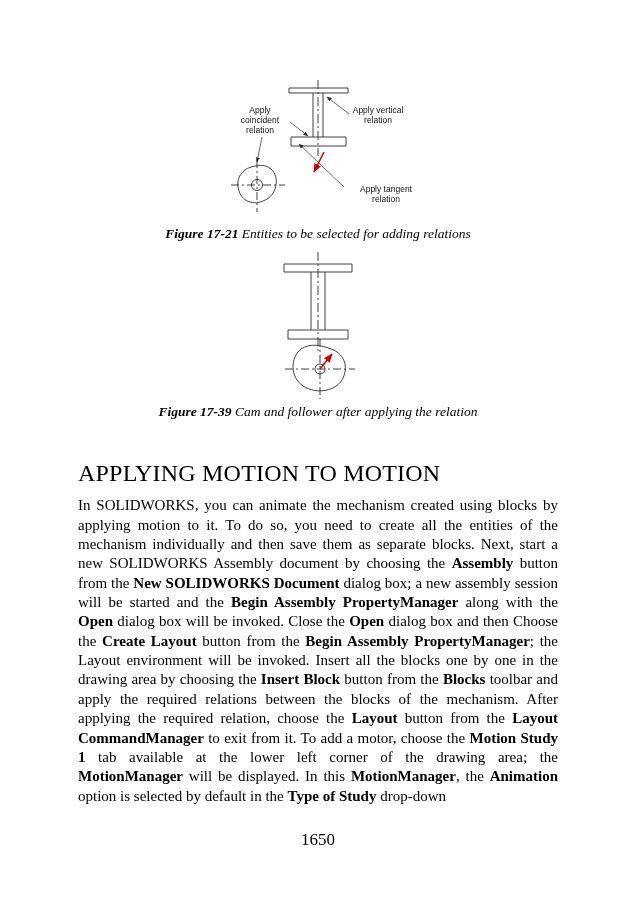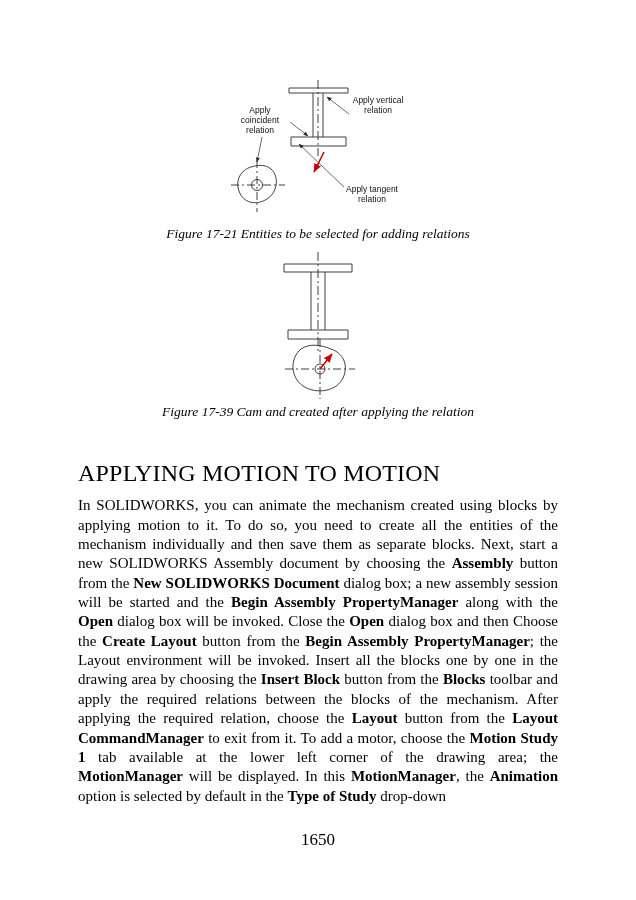--- a/index.html
+++ b/index.html
@@ -20,21 +20,21 @@
     position:absolute;
     font-family:"Liberation Sans", sans-serif;
     font-size:8.5px;line-height:1.15;
     text-align:center;color:#111;
   }
   .caption{
     width:636px;text-align:center;
     font-size:13.5px;font-style:italic;
     margin-top:2px;
   }
-  .cap-label{font-weight:normal;}
+  .cap-label{font-weight:bold;}
   h1.section-heading{
     margin:40px 78px 0 78px;
     font-size:24px;font-weight:normal;
     letter-spacing:0.2px;line-height:1.1;
   }
   p.body{
     margin:10px 78px 16px 78px;
     font-size:15px;line-height:1.29;
     text-align:justify;
   }
@@ -87,22 +87,22 @@
         <g stroke-width="0.7">
           <line x1="290" y1="42" x2="308" y2="56" marker-end="url(#ab1)"></line>
           <line x1="262" y1="57" x2="257" y2="82" marker-end="url(#ab1)"></line>
           <line x1="349" y1="34" x2="327" y2="17" marker-end="url(#ab1)"></line>
           <line x1="344" y1="107" x2="299" y2="64" marker-end="url(#ab1)"></line>
         </g>
       </g>
       <line x1="324" y1="72" x2="314" y2="92" stroke="#cc0000" stroke-width="1.5" marker-end="url(#ar1)"></line>
     </svg>
     <div class="ann" style="left:231px;top:26px;width:58px">Apply coincident relation</div>
-    <div class="ann" style="left:349px;top:16px;width:58px">Apply vertical relation</div>
-    <div class="ann" style="left:344px;top:105px;width:56px">Apply tangent relation</div>
+    <div class="ann" style="left:349px;top:26px;width:58px">Apply vertical relation</div>
+    <div class="ann" style="left:358px;top:105px;width:56px">Apply tangent relation</div>
   </div>
 
   <div class="caption">
     <span class="cap-label">Figure 17-21</span>
     <span class="cap-text">Entities to be selected for adding relations</span>
   </div>
 
   <div class="figure-wrap fig2">
     <svg width="636" height="152" viewBox="0 0 636 152">
       <defs>
@@ -133,21 +133,21 @@
           <line x1="285" y1="119" x2="355" y2="119" stroke-dasharray="8 3 2 3"></line>
           <line x1="320" y1="89" x2="320" y2="149" stroke-dasharray="8 3 2 3"></line>
         </g>
       </g>
       <line x1="320" y1="119" x2="332" y2="104" stroke="#cc0000" stroke-width="1.5" marker-end="url(#ar2)"></line>
     </svg>
   </div>
 
   <div class="caption">
     <span class="cap-label">Figure 17-39</span>
-    <span class="cap-text">Cam and created after applying the relation</span>
+    <span class="cap-text">Cam and follower after applying the relation</span>
   </div>
 
   <h1 class="section-heading">APPLYING MOTION TO MOTION</h1>
 
   <p class="body"><span>In SOLIDWORKS, you can animate the mechanism created using blocks by applying motion to it. To do so, you need to create all the entities of the mechanism individually and then save them as separate blocks. Next, start a new SOLIDWORKS Assembly document by choosing the </span><b>Assembly</b><span> button from the </span><b>New SOLIDWORKS Document</b><span> dialog box; a new assembly session will be started and the </span><b>Begin Assembly PropertyManager</b><span> along with the </span><b>Open</b><span> dialog box will be invoked. Close the </span><b>Open</b><span> dialog box and then Choose the </span><b>Create Layout</b><span> button from the </span><b>Begin Assembly PropertyManager</b><span>; the Layout environment will be invoked. Insert all the blocks one by one in the drawing area by choosing the </span><b>Insert Block</b><span> button from the </span><b>Blocks</b><span> toolbar and apply the required relations between the blocks of the mechanism. After applying the required relation, choose the </span><b>Layout</b><span> button from the </span><b>Layout CommandManager</b><span> to exit from it. To add a motor, choose the </span><b>Motion Study 1</b><span> tab available at the lower left corner of the drawing area; the </span><b>MotionManager</b><span> will be displayed. In this </span><b>MotionManager</b><span>, the </span><b>Animation</b><span> option is selected by default in the </span><b>Type of Study</b><span> drop-down</span></p>
 
   <div class="pagenum">1650</div>
 
 </div>
 

